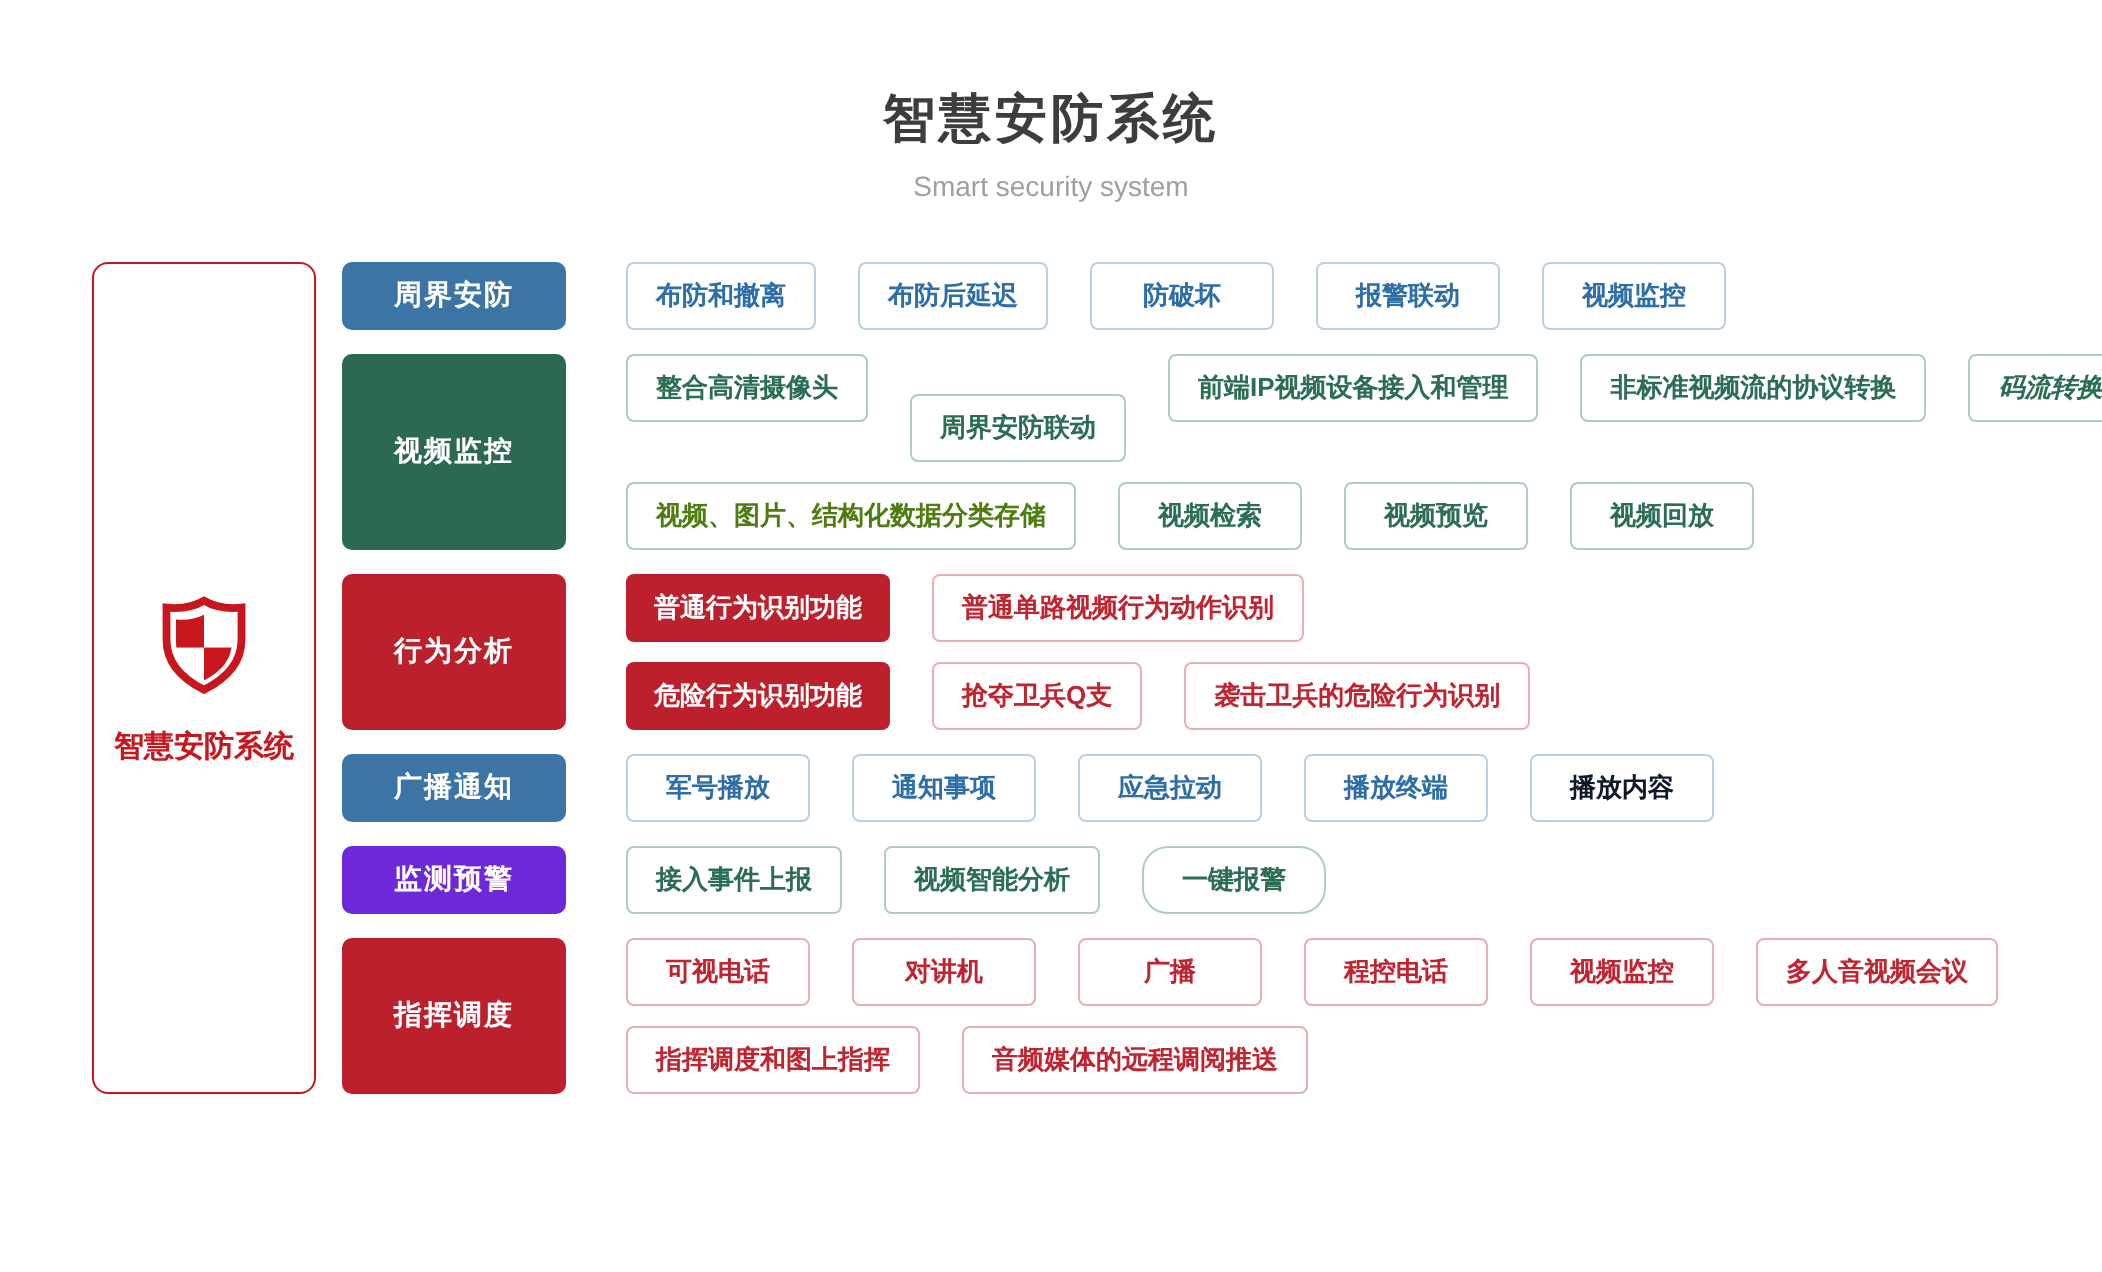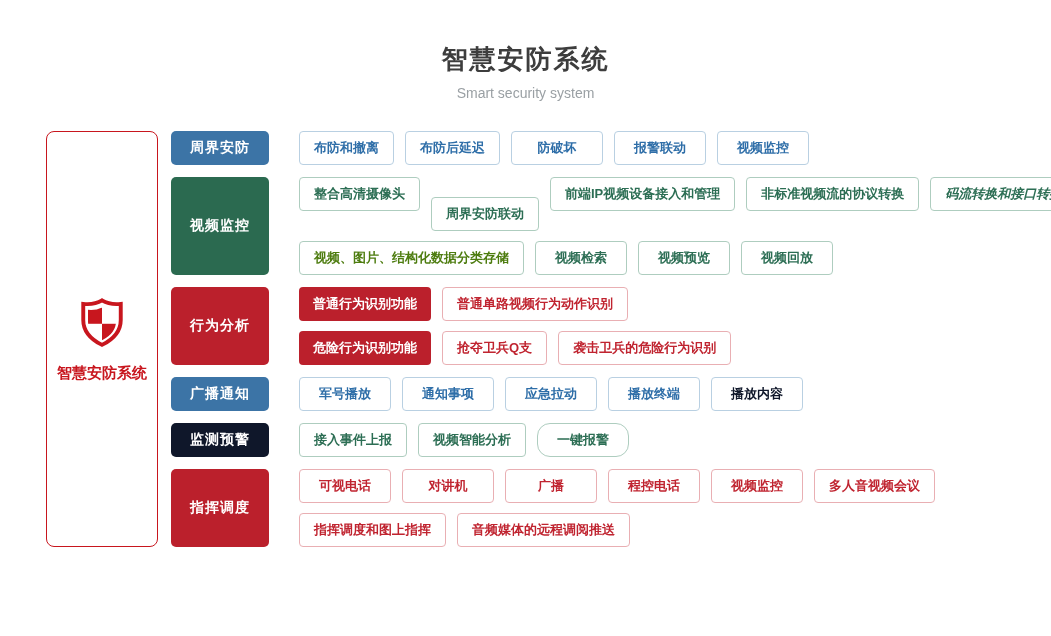--- a/index.html
+++ b/index.html
@@ -20,27 +20,27 @@
   }
   .root-label { color: var(--root-red); font-size: 15px; font-weight: bold; white-space: nowrap; }
   .shield { width: 50px; height: 54px; }
   .shield .outline { fill: none; stroke: var(--root-red); stroke-width: 5; }
   .shield .quad { fill: var(--root-red); }
 
   .groups { display: flex; flex-direction: column; gap: 12px; margin-left: 13px; }
 
   .group { display: flex; align-items: stretch; gap: 11px; }
   .cat-label {
-    width: 98px; border-radius: 5px; color: #ffffff;
+    width: 112px; border-radius: 5px; color: #ffffff;
     font-size: 14px; font-weight: bold; letter-spacing: 1px;
     display: flex; align-items: center; justify-content: center;
     flex: 0 0 auto;
   }
   .rows { display: flex; flex-direction: column; gap: 10px; justify-content: center; }
-  .row { display: flex; gap: 11px; padding-left: 19px; }
+  .row { display: flex; gap: 21px; padding-left: 19px; }
 
   .chip {
     height: 34px; min-width: 92px; padding: 0 14px;
     background: #ffffff; border: 1px solid #ccc; border-radius: 4px;
     font-size: 13px; font-weight: bold;
     display: flex; align-items: center; justify-content: center;
     white-space: nowrap;
   }
   .chip.solid { border: none; color: #ffffff; }
 </style>
@@ -120,21 +120,21 @@
           <div class="row">
             <div class="chip" style="color: rgb(46, 110, 168); border-color: rgb(185, 208, 226);">军号播放</div>
             <div class="chip" style="color: rgb(46, 110, 168); border-color: rgb(185, 208, 226);">通知事项</div>
             <div class="chip" style="color: rgb(46, 110, 168); border-color: rgb(185, 208, 226);">应急拉动</div>
             <div class="chip" style="color: rgb(46, 110, 168); border-color: rgb(185, 208, 226);">播放终端</div>
             <div class="chip" style="color: #0f172a; border-color: rgb(185, 208, 226);">播放内容</div>
           </div>
         </div>
       </div>
       <div class="group">
-        <div class="cat-label" style="background: #0f172a;">监测预警</div>
+        <div class="cat-label" style="background: #6d28d9;">监测预警</div>
         <div class="rows">
           <div class="row">
             <div class="chip" style="color: rgb(44, 110, 84); border-color: rgb(174, 205, 191);">接入事件上报</div>
             <div class="chip" style="color: rgb(44, 110, 84); border-color: rgb(174, 205, 191);">视频智能分析</div>
             <div class="chip" style="color: rgb(44, 110, 84); border-color: rgb(174, 205, 191); border-radius: 13px;">一键报警</div>
           </div>
         </div>
       </div>
       <div class="group">
         <div class="cat-label" style="background: rgb(187, 32, 44);">指挥调度</div>

